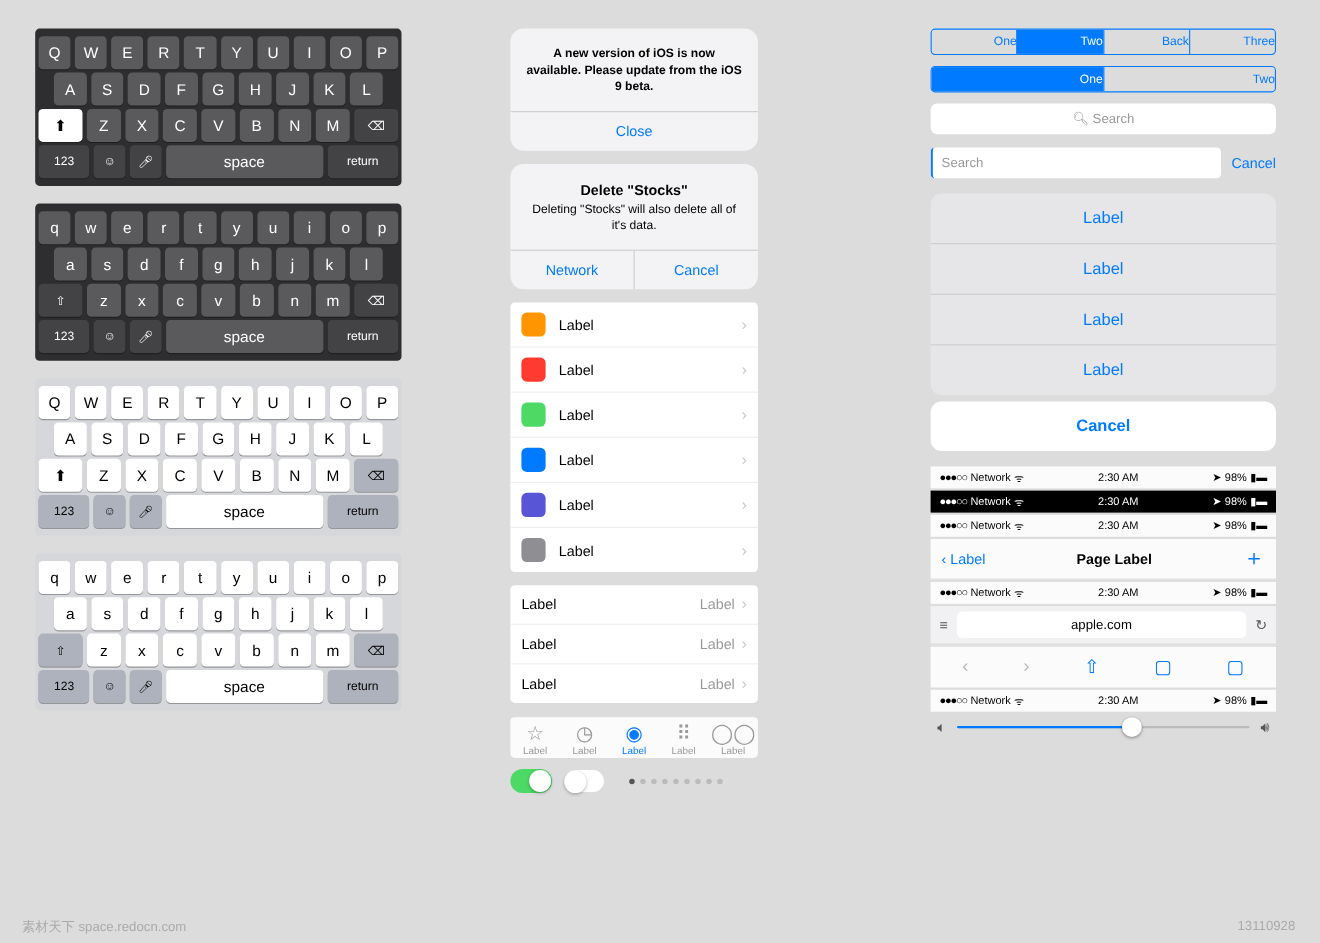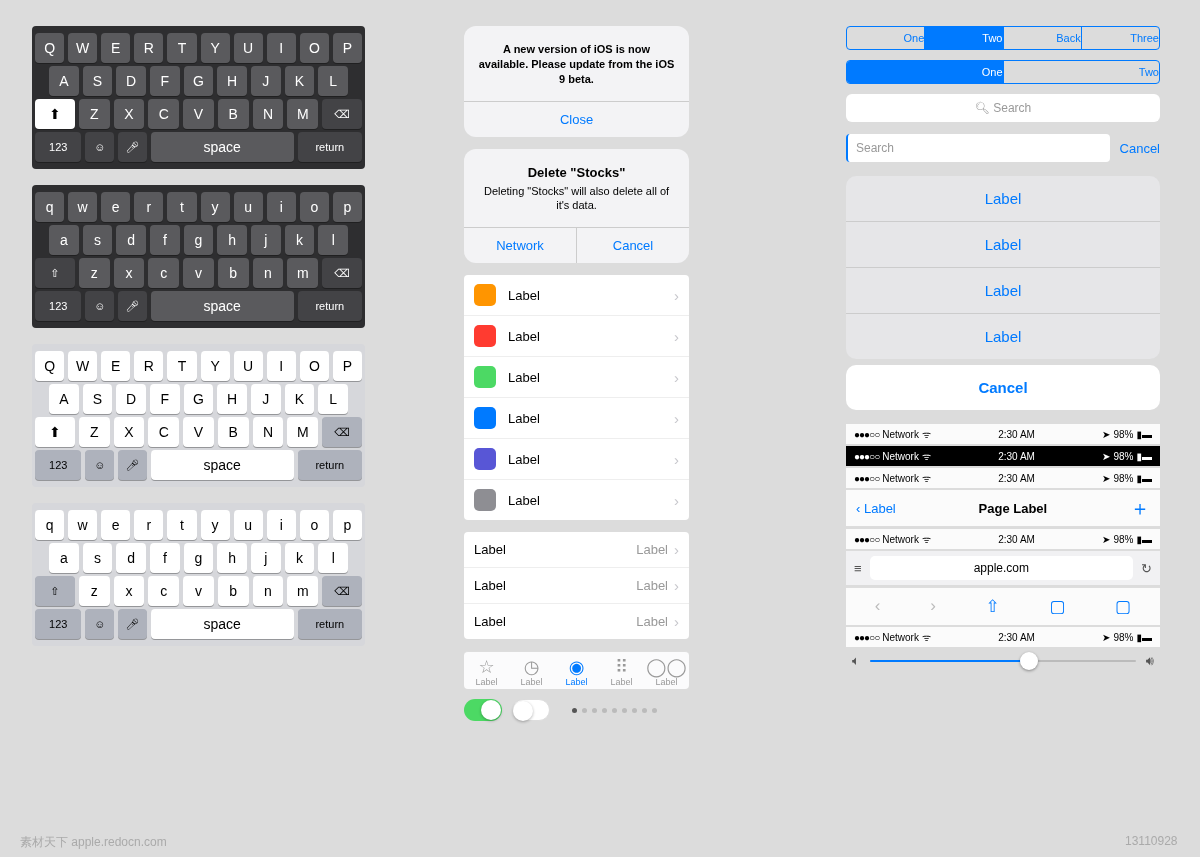--- a/index.html
+++ b/index.html
@@ -508,15 +508,15 @@
     <span class="vol-ico">🔈︎</span>
     <div class="slider-track">
         <div class="slider-fill"></div>
         <div class="slider-thumb"></div>
       </div>
     <span class="vol-ico">🔊︎</span>
   </div>
 </div>
 
 <div class="watermark">
-  <span>素材天下 apple.redocn.com</span>
+  <span>素材天下 space.redocn.com</span>
   <span>13110928</span>
 </div>
 
 </body></html>

